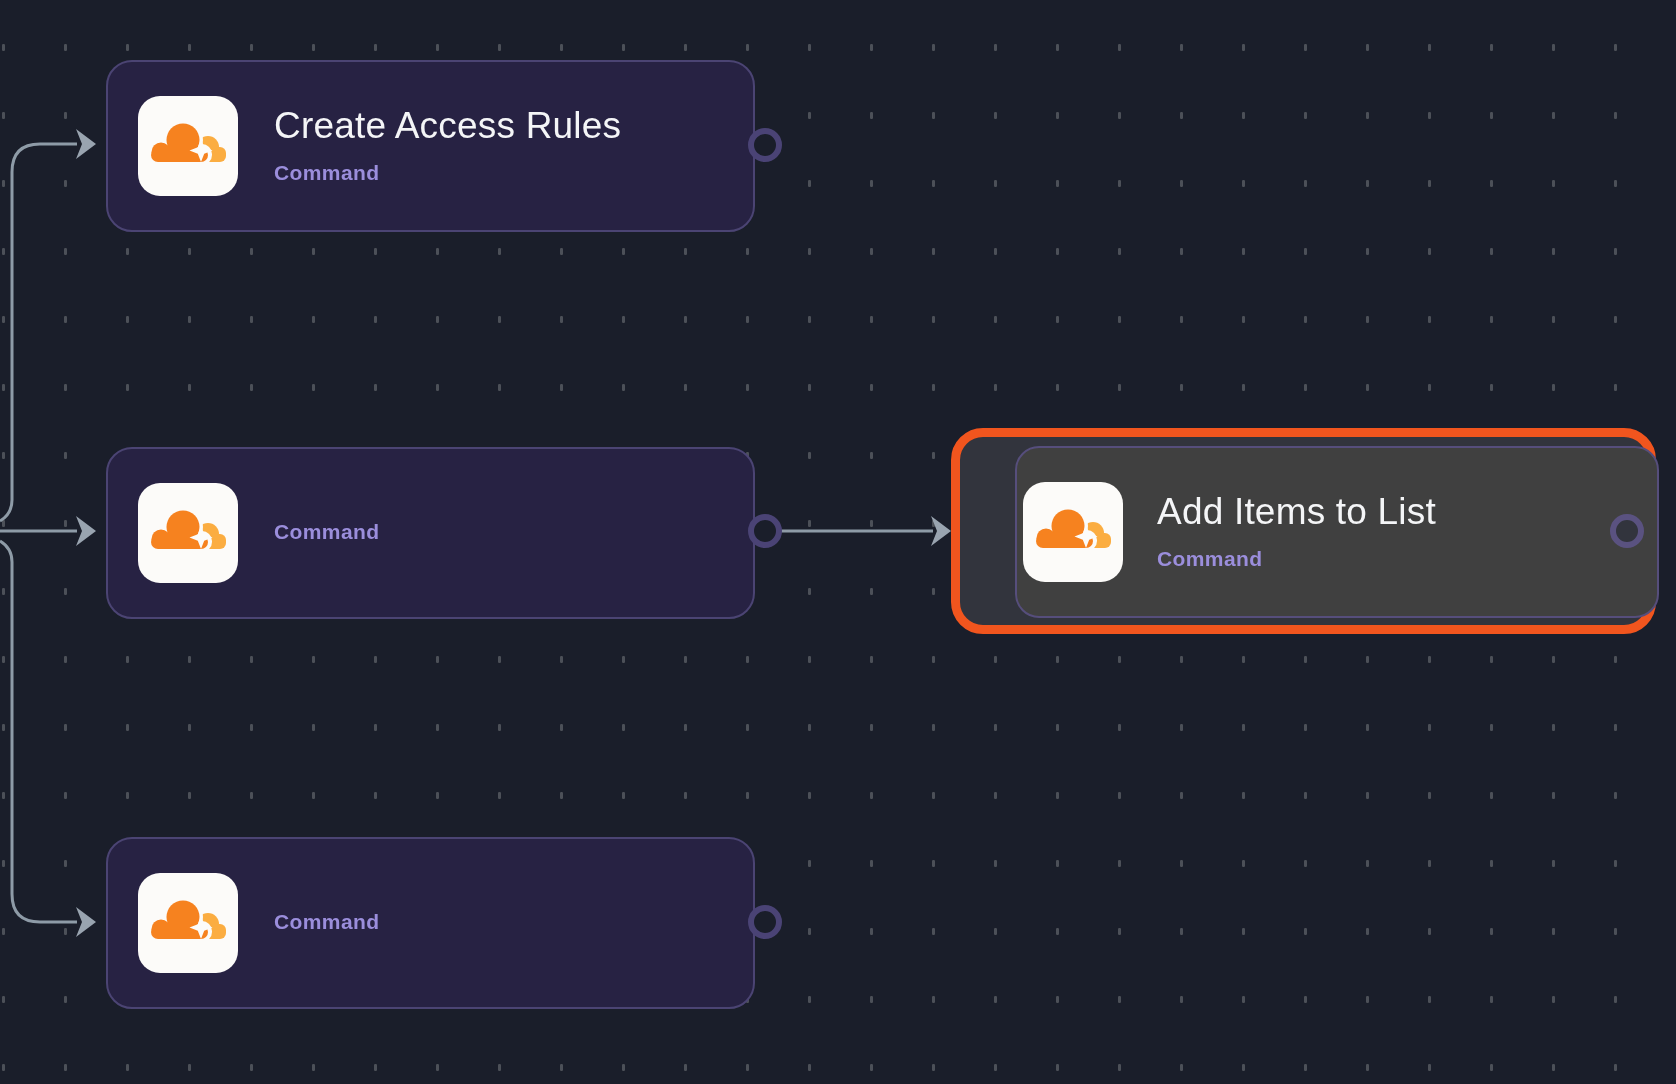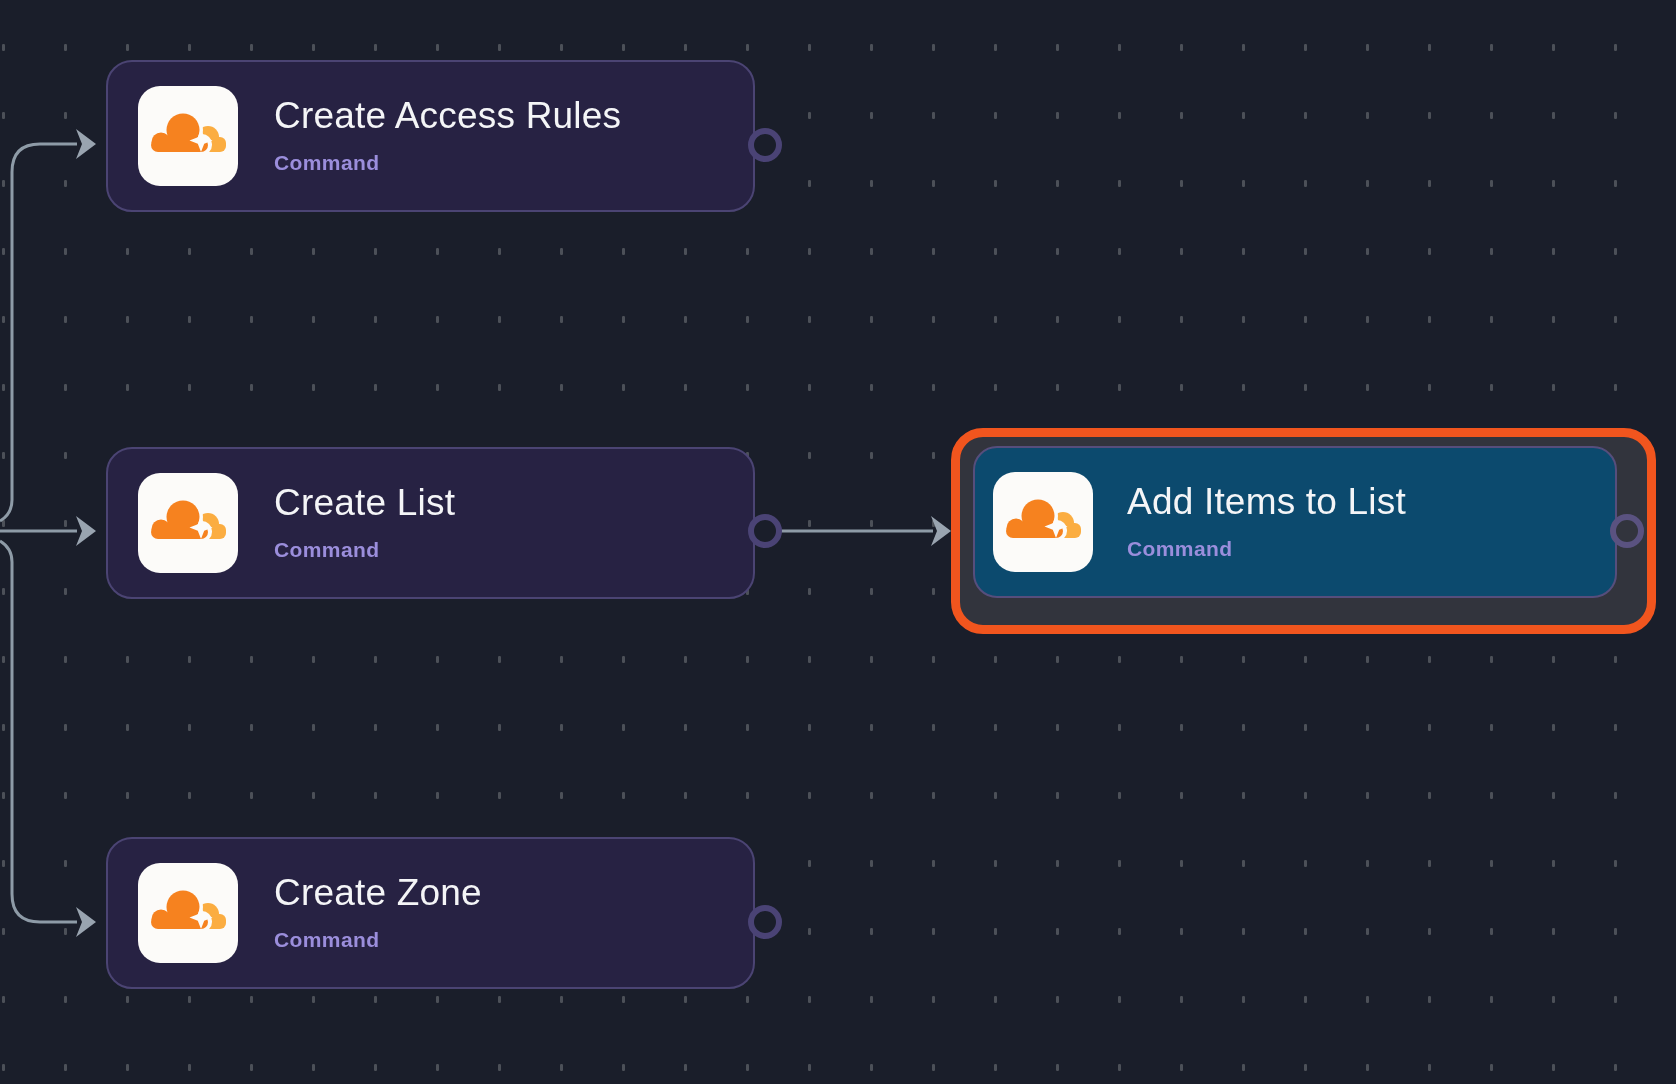--- a/index.html
+++ b/index.html
@@ -17,37 +17,38 @@
   }
   svg.layer {
     position: absolute;
     left: 0;
     top: 0;
     z-index: 0;
   }
   .node {
     position: absolute;
     width: 649px;
-    height: 152px;
+    height: 172px;
     box-sizing: border-box;
     background: #272243;
     border: 2px solid #4B4473;
     border-radius: 26px;
     display: flex;
     align-items: center;
     padding-left: 30px;
     gap: 36px;
     z-index: 2;
   }
   .node.selected {
-    background: #0c4a6e;
+    background: #404040;
     border-color: #564E7C;
     border-radius: 24px;
-    padding-left: 18px;
+    padding-left: 6px;
     gap: 34px;
+    margin-left: 42px;
   }
   .selection-box {
     position: absolute;
     left: 951px;
     top: 428px;
     width: 705px;
     height: 206px;
     box-sizing: border-box;
     background: #32343D;
     border: 9px solid #F1551E;
@@ -171,21 +172,20 @@
         </g>
         <g fill="#F6821F">
           <circle cx="45" cy="44" r="16.5"></circle>
           <circle cx="23" cy="56" r="9.5"></circle>
           <rect x="13" y="52" width="57" height="14" rx="7"></rect>
         </g>
         <path fill="#FCFBF9" d="M63 43 l3.2 8.3 8.3 3.2 -8.3 3.2 -3.2 8.3 -3.2 -8.3 -8.3 -3.2 8.3 -3.2 z"></path>
       </svg>
     </div>
     <div class="node-text">
-      <div class="node-title">Create List</div>
       <div class="node-subtitle">Command</div>
     </div>
   </div>
   <div class="port" style="left:748px; top:514px;"></div>
 
   <div class="node" style="left:106px; top:837px;">
     <div class="node-icon">
       <svg viewBox="0 0 100 100">
         <g fill="#FBAD41">
           <circle cx="70" cy="51" r="11"></circle>
@@ -198,21 +198,20 @@
         </g>
         <g fill="#F6821F">
           <circle cx="45" cy="44" r="16.5"></circle>
           <circle cx="23" cy="56" r="9.5"></circle>
           <rect x="13" y="52" width="57" height="14" rx="7"></rect>
         </g>
         <path fill="#FCFBF9" d="M63 43 l3.2 8.3 8.3 3.2 -8.3 3.2 -3.2 8.3 -3.2 -8.3 -8.3 -3.2 8.3 -3.2 z"></path>
       </svg>
     </div>
     <div class="node-text">
-      <div class="node-title">Create Zone</div>
       <div class="node-subtitle">Command</div>
     </div>
   </div>
   <div class="port" style="left:748px; top:905px;"></div>
 
   <div class="node selected" style="left:973px; top:446px; width:644px;">
     <div class="node-icon">
       <svg viewBox="0 0 100 100">
         <g fill="#FBAD41">
           <circle cx="70" cy="51" r="11"></circle>

